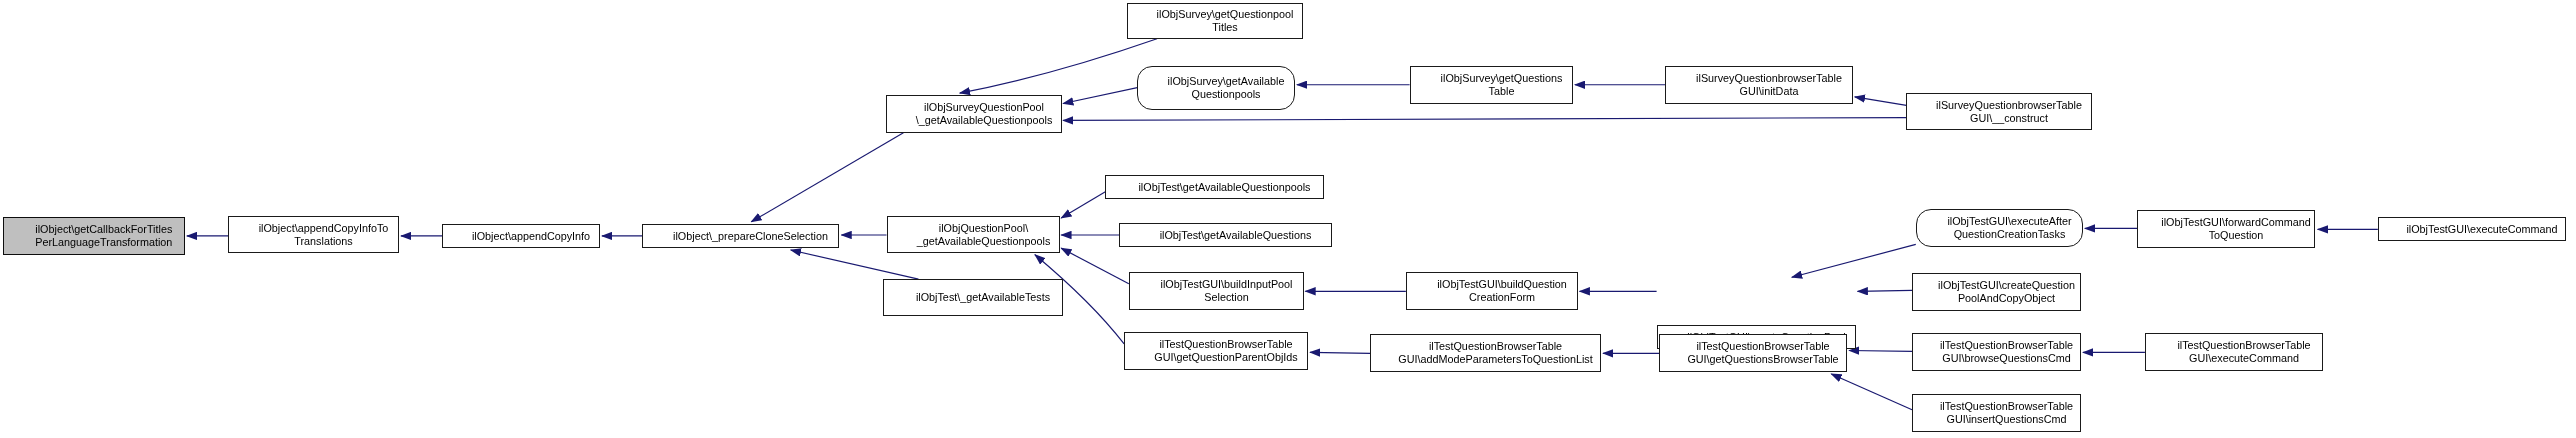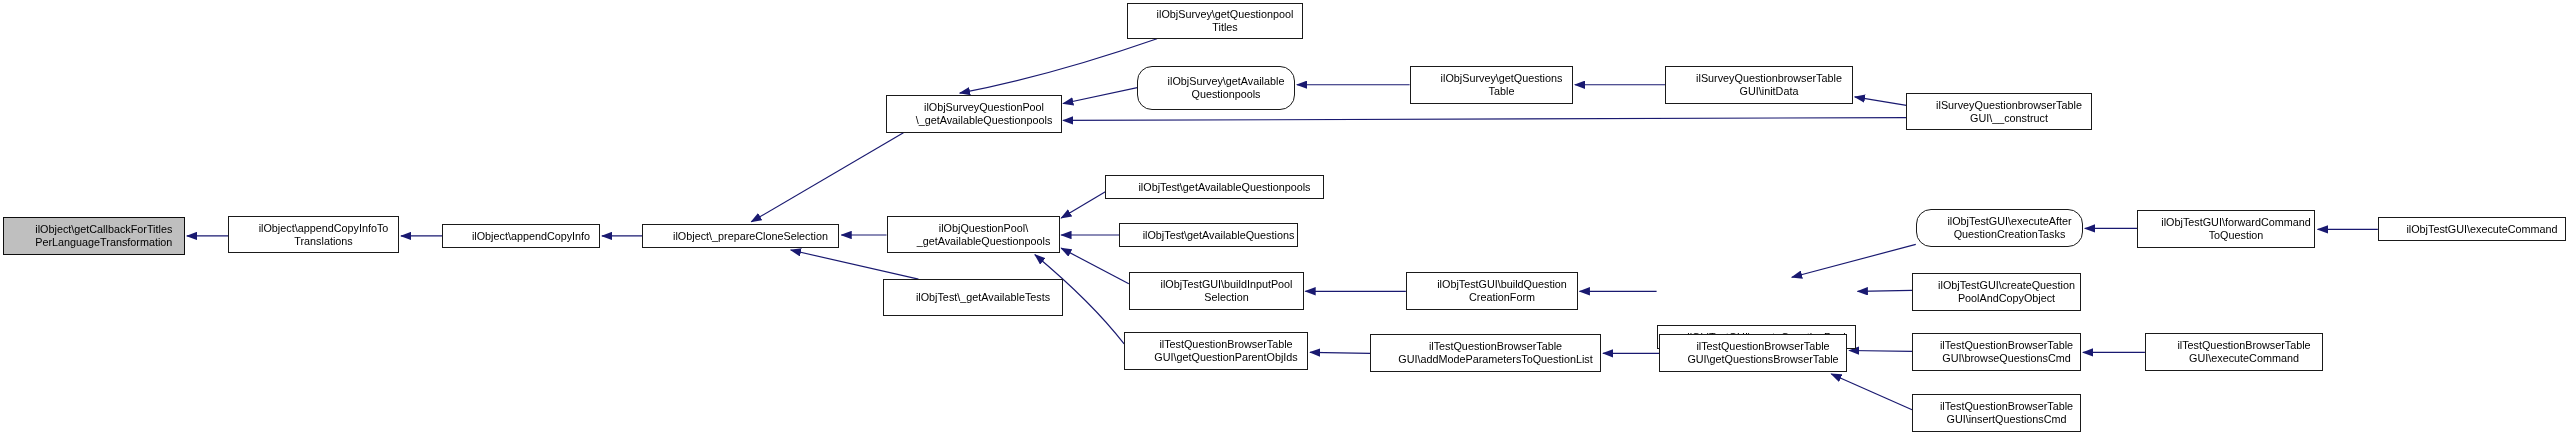--- a/index.html
+++ b/index.html
@@ -95,21 +95,21 @@
         <span>ilSurveyQuestionbrowserTable</span>
         <span>GUI\initData</span>
       </div>
       <div class="node" style="left: 1906px; top: 93px; width: 186px; height: 37px;">
         <span>ilSurveyQuestionbrowserTable</span>
         <span>GUI\__construct</span>
       </div>
       <div class="node" style="left: 1105px; top: 175px; width: 219px; height: 24.4px;">
         <span>ilObjTest\getAvailableQuestionpools</span>
       </div>
-      <div class="node" style="left: 1119px; top: 223px; width: 179px; height: 24.4px;">
+      <div class="node" style="left: 1119px; top: 223px; width: 213px; height: 24.4px;">
         <span>ilObjTest\getAvailableQuestions</span>
       </div>
       <div class="node" style="left: 1129px; top: 272px; width: 175px; height: 38px;">
         <span>ilObjTestGUI\buildInputPool</span>
         <span>Selection</span>
       </div>
       <div class="node" style="left: 1124px; top: 332px; width: 184px; height: 38px;">
         <span>ilTestQuestionBrowserTable</span>
         <span>GUI\getQuestionParentObjIds</span>
       </div>

